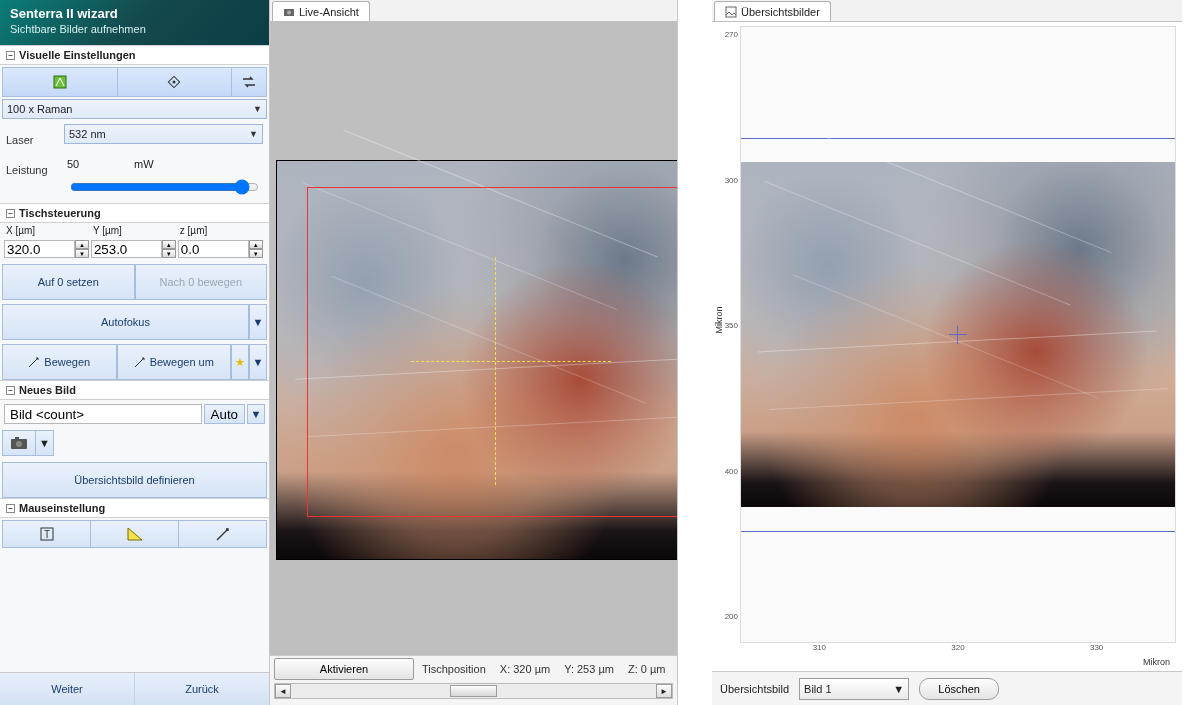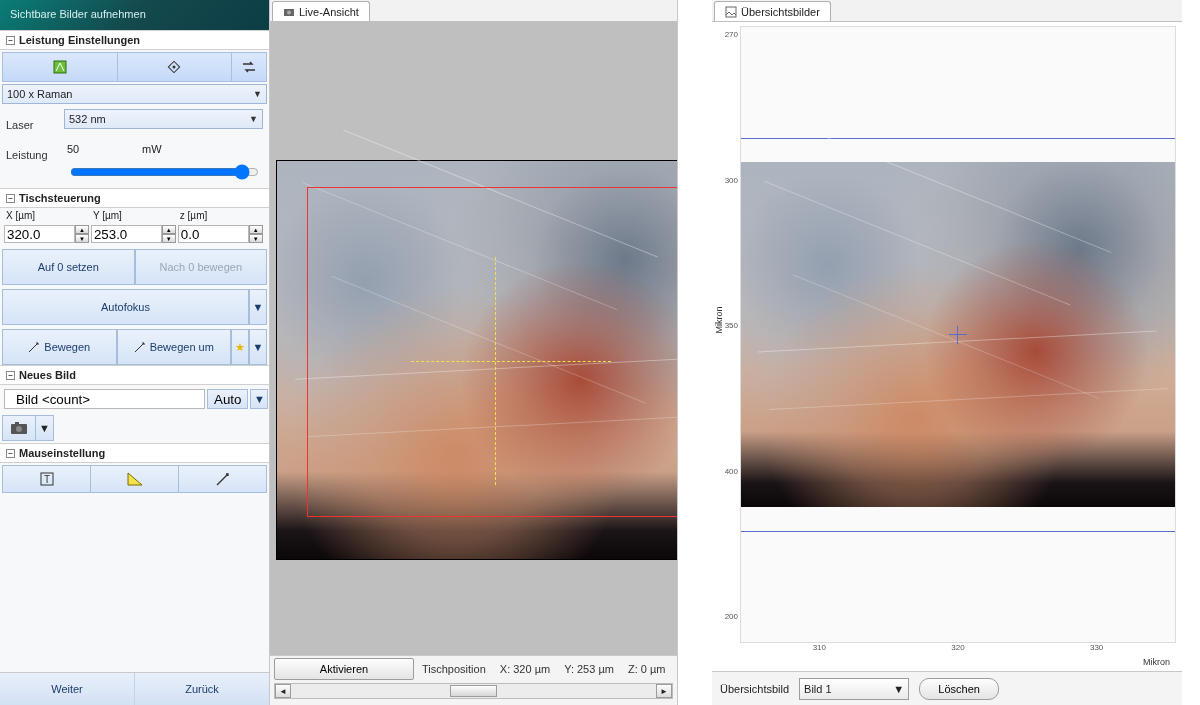--- a/index.html
+++ b/index.html
@@ -20,41 +20,41 @@
   .tool-btn svg { width:18px; height:18px; }
 
   .combo { display:flex; align-items:center; background:linear-gradient(#eef3fb,#dfe9f8); border:1px solid #9fb6d9; height:20px; padding:0 4px; position:relative; cursor:pointer; }
   .combo .chev { margin-left:auto; font-size:9px; color:#333; }
   .objective-combo { margin:2px 2px 0 2px; }
 
   .form-row { display:flex; align-items:center; padding:3px 6px; gap:6px; }
   .form-row label { width:52px; color:#333;margin-top:12px; }
   .laser-combo { flex:1; }
   .power-val { width:60px; padding:1px 3px; }
-  .power-unit { margin-left:12px; }
+  .power-unit { margin-left:4px; }
   .slider-wrap { padding:0 10px 6px 70px; }
   .slider { width:100%; }
 
   
   .axis-row { display:flex; padding:2px 4px; }
   .axis-col { width:33.3%; display:flex; flex-direction:column; }
   .axis-col .lbl { font-size:10px; padding-left:2px; }
   .axis-in { width:calc(100% - 16px); height:18px; padding:0 2px; border:1px solid #b8b8b8; background:#fff; }
   .spin { display:inline-flex; flex-direction:column; width:14px; }
   .spin button { height:9px; border:1px solid #999; background:linear-gradient(#fff,#d9d9d9); font-size:6px; line-height:1; padding:0; cursor:pointer; }
   .axis-input-wrap { display:flex; align-items:stretch; }
 
   .btn-bar { display:flex; gap:0; margin:4px 2px 0 2px; }
   .flat-btn { flex:1; height:36px; background:linear-gradient(#eaf1fb,#d6e4f7); border:1px solid #a7bddf; display:flex; align-items:center; justify-content:center; cursor:pointer; font-size:11px; color:#1a3d6d; }
   .flat-btn.disabled { color:#9aa6b5; cursor:default; }
   .flat-btn.split { flex:0 0 18px; }
   .flat-btn .ico { margin-right:4px; }
 
   .new-img-row { display:flex; align-items:center; padding:4px; gap:2px; }
-  .new-img-row input { flex:1; height:20px; border:1px solid #b8b8b8; padding:0 11px; }
+  .new-img-row input { flex:1; height:20px; border:1px solid #b8b8b8; padding:0 5px; }
   .auto-btn { height:20px; padding:0 6px; background:linear-gradient(#eaf1fb,#d6e4f7); border:1px solid #a7bddf; cursor:pointer; }
 
   .camera-row { display:flex; align-items:stretch; margin:2px; }
   .cam-btn { width:34px; height:26px; background:linear-gradient(#eaf1fb,#d6e4f7); border:1px solid #a7bddf; display:flex; align-items:center; justify-content:center; cursor:pointer; }
   .einzel-btn { flex:1; height:26px; background:linear-gradient(#eaf1fb,#d6e4f7); border:1px solid #a7bddf; border-left:none; display:flex; align-items:center; justify-content:center; cursor:pointer; }
   .einzel-split { width:18px; height:26px; background:linear-gradient(#eaf1fb,#d6e4f7); border:1px solid #a7bddf; border-left:none; display:flex; align-items:center; justify-content:center; cursor:pointer; }
 
   .mouse-row { display:flex; margin:2px; }
   .mouse-btn { flex:1; height:28px; background:linear-gradient(#eaf1fb,#d6e4f7); border:1px solid #a7bddf; display:flex; align-items:center; justify-content:center; cursor:pointer; }
   .mouse-btn + .mouse-btn { border-left:none; }
@@ -121,26 +121,27 @@
   .right-footer { height:34px; background:#f4f4f4; border-top:1px solid #c8c8c8; display:flex; align-items:center; padding:0 8px; gap:10px; }
   .right-footer label { font-size:11px; }
   .ov-select { width:110px; height:22px; border:1px solid #9c9c9c; background:linear-gradient(#fff,#eaeaea); padding:0 4px; display:flex; align-items:center; justify-content:space-between; cursor:pointer; }
   .del-btn { width:80px; height:22px; background:linear-gradient(#fdfdfd,#e4e4e4); border:1px solid #9c9c9c; border-radius:10px; cursor:pointer; font-size:11px; }
 </style>
 </head>
 <body>
 
 <div class="sidebar">
   <div class="wizard-header">
+    <div class="title">Senterra II wizard</div>
     <div class="subtitle">Sichtbare Bilder aufnehmen</div>
   </div>
 
   <div class="section-head">
     <span class="toggle">–</span>
-    <span>Leistung Einstellungen</span>
+    <span>Visuelle Einstellungen</span>
   </div>
   <div class="tool-row">
     <div class="tool-btn">
       <svg viewBox="0 0 18 18">
           <rect x="3" y="3" width="12" height="12" fill="#6cbf3a" stroke="#2c6f12"></rect>
           <path d="M5 13 L9 5 L13 13" stroke="#fff" fill="none"></path>
         </svg>
     </div>
     <div class="tool-btn">
       <svg viewBox="0 0 18 18">
@@ -254,20 +255,23 @@
   </div>
   <div class="camera-row">
     <div class="cam-btn">
       <svg width="18" height="14" viewBox="0 0 18 14">
           <rect x="1" y="3" width="16" height="10" rx="1" fill="#555"></rect>
           <circle cx="9" cy="8" r="3" fill="#888"></circle>
           <rect x="5" y="1" width="4" height="3" fill="#555"></rect>
         </svg>
     </div>
     <div class="einzel-split">▼</div>
+  </div>
+  <div class="btn-bar">
+    <div class="flat-btn">Übersichtsbild definieren</div>
   </div>
 
   <div class="section-head">
     <span class="toggle">–</span>
     <span>Mauseinstellung</span>
   </div>
   <div class="mouse-row">
     <div class="mouse-btn">
       <svg width="16" height="16" viewBox="0 0 16 16">
           <rect x="2" y="2" width="12" height="12" fill="none" stroke="#333"></rect>

